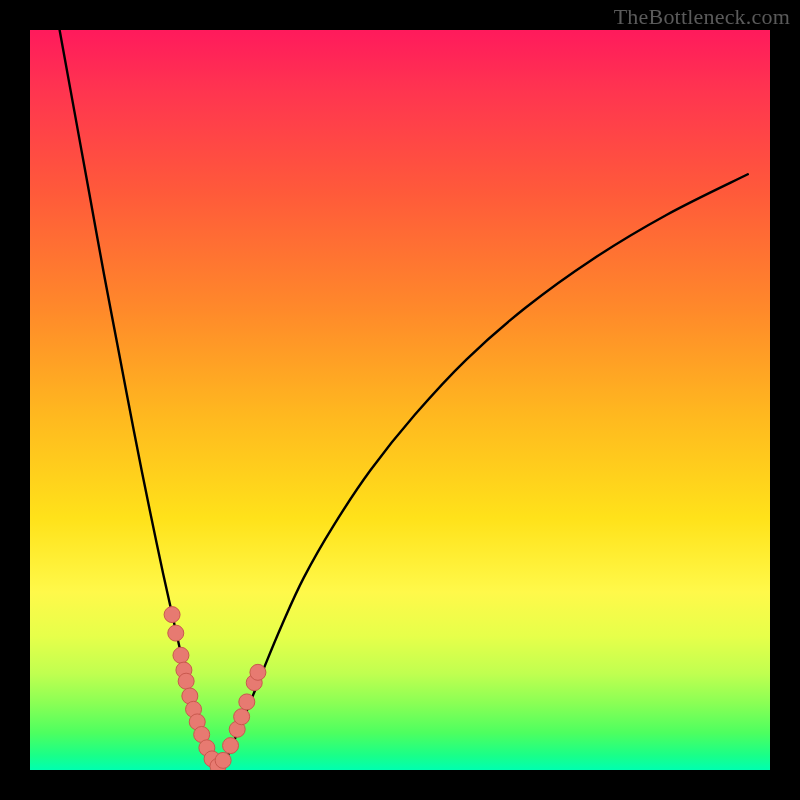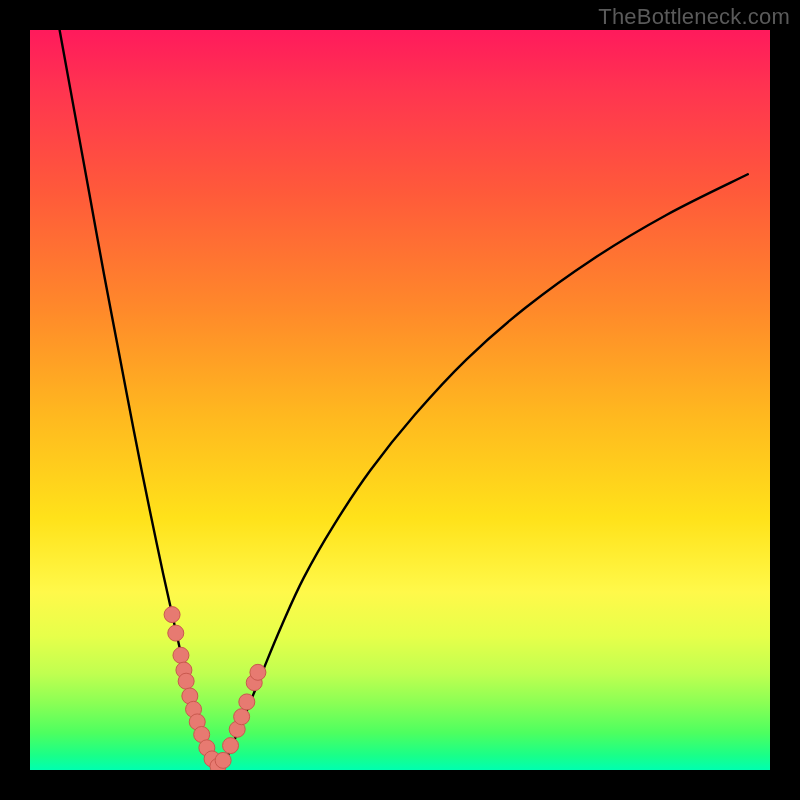--- a/index.html
+++ b/index.html
@@ -11,20 +11,21 @@
     background: #000;
     font-family: Arial, Helvetica, sans-serif;
   }
   .frame {
     position: absolute;
     left: 0;
     top: 0;
     width: 800px;
     height: 800px;
     background: #000;
+    font-family: Liberation Serif, serif;
   }
   .plot {
     position: absolute;
     left: 30px;
     top: 30px;
     width: 740px;
     height: 740px;
     
     background: linear-gradient(
       to bottom,

